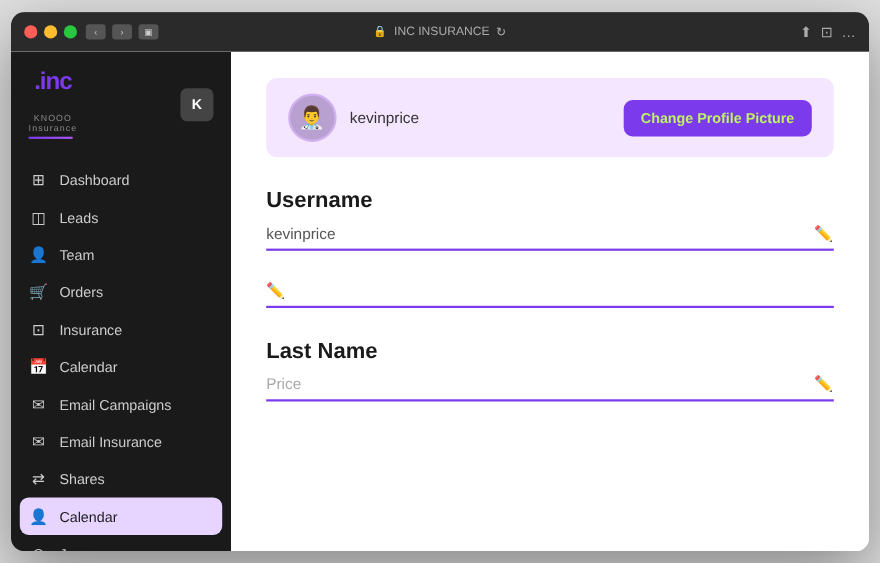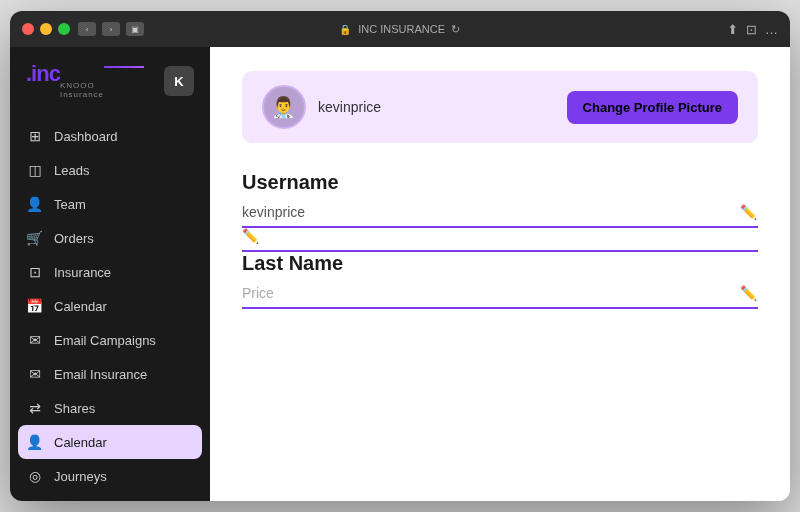--- a/index.html
+++ b/index.html
@@ -108,21 +108,22 @@
     }
 
     .logo-area {
       padding: 0 16px 20px 16px;
       display: flex;
       align-items: center;
       justify-content: space-between;
     }
     .logo-text {
       display: flex;
-      flex-direction: row;
+      flex-direction: column;
+      text-align: center;
     }
     .logo-inc {
       color: #fff;
       font-size: 22px;
       font-weight: 900;
       letter-spacing: -1px;
       line-height: 1;
     }
     .logo-inc span.dot { color: #7c3aed; }
     .logo-underline {
@@ -208,31 +209,32 @@
       font-size: 20px;
       border: 2px solid #d0b0f0;
     }
     .profile-name {
       font-size: 14px;
       color: #333;
       font-weight: 500;
     }
     .change-picture-btn {
       background: #7c3aed;
-      color: #000000;
+      color: #bef264;
       border: none;
       border-radius: 8px;
       padding: 9px 16px;
       font-size: 13px;
       font-weight: 600;
       cursor: pointer;
     }
 
     
     .form-field {
+      margin-bottom: 28px;
     }
     .field-label {
       font-size: 20px;
       font-weight: 700;
       color: #1a1a1a;
       margin-bottom: 10px;
     }
     .field-input-row {
       display: flex;
       align-items: center;

